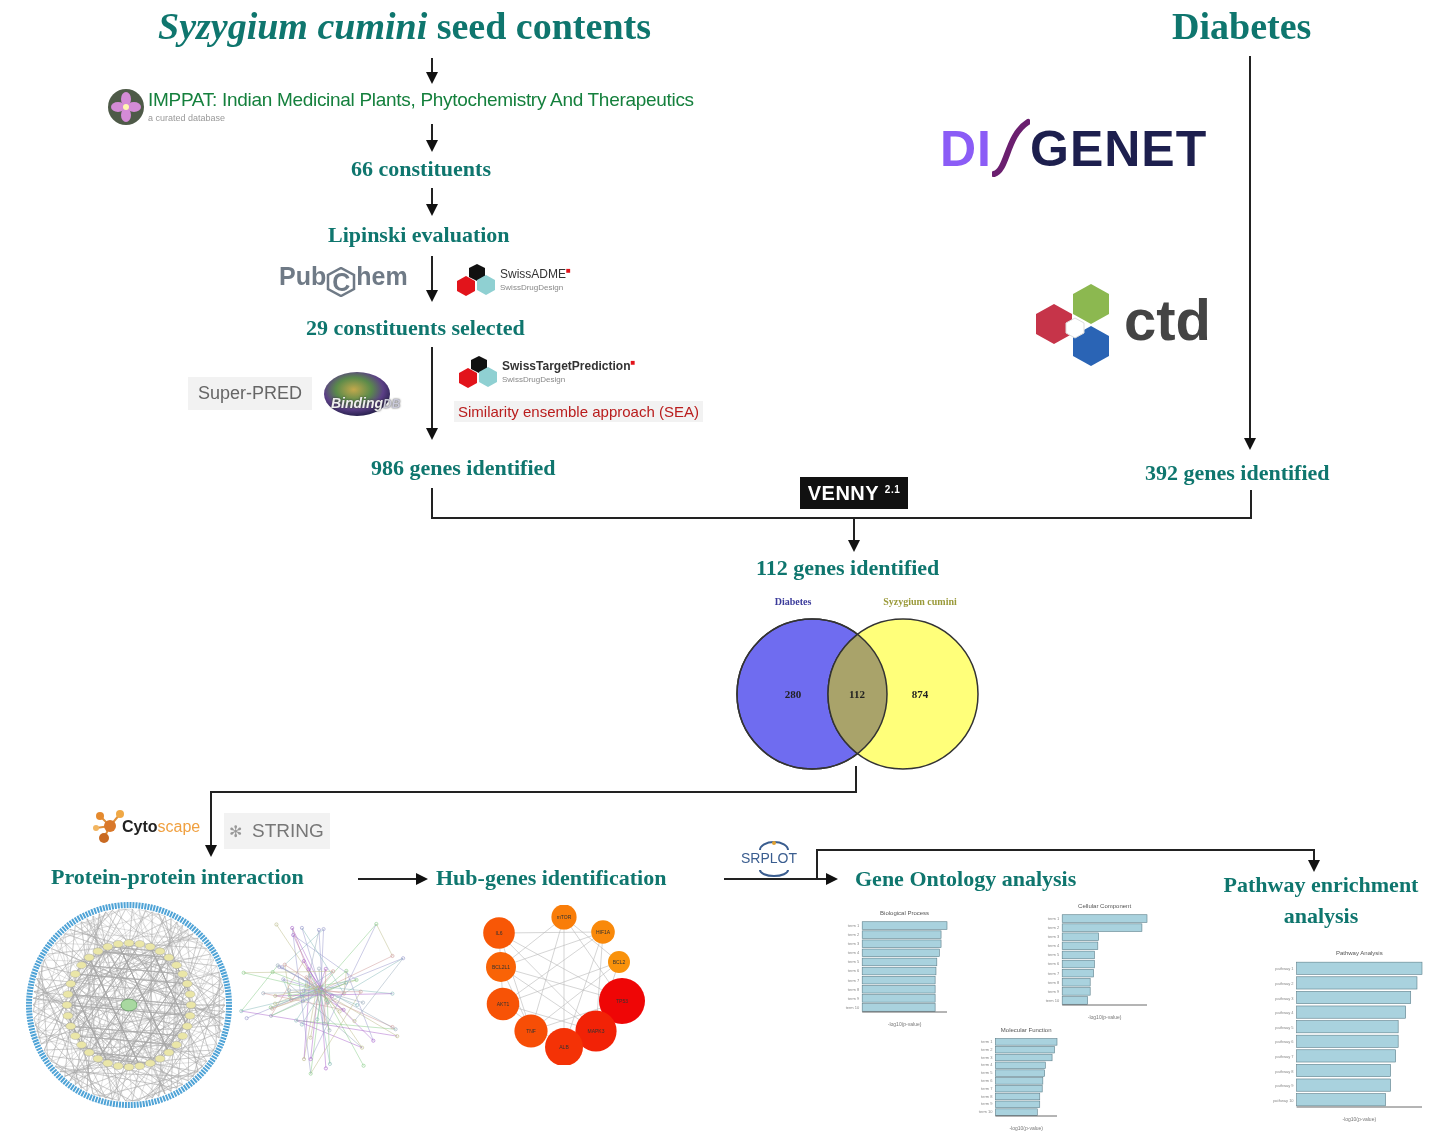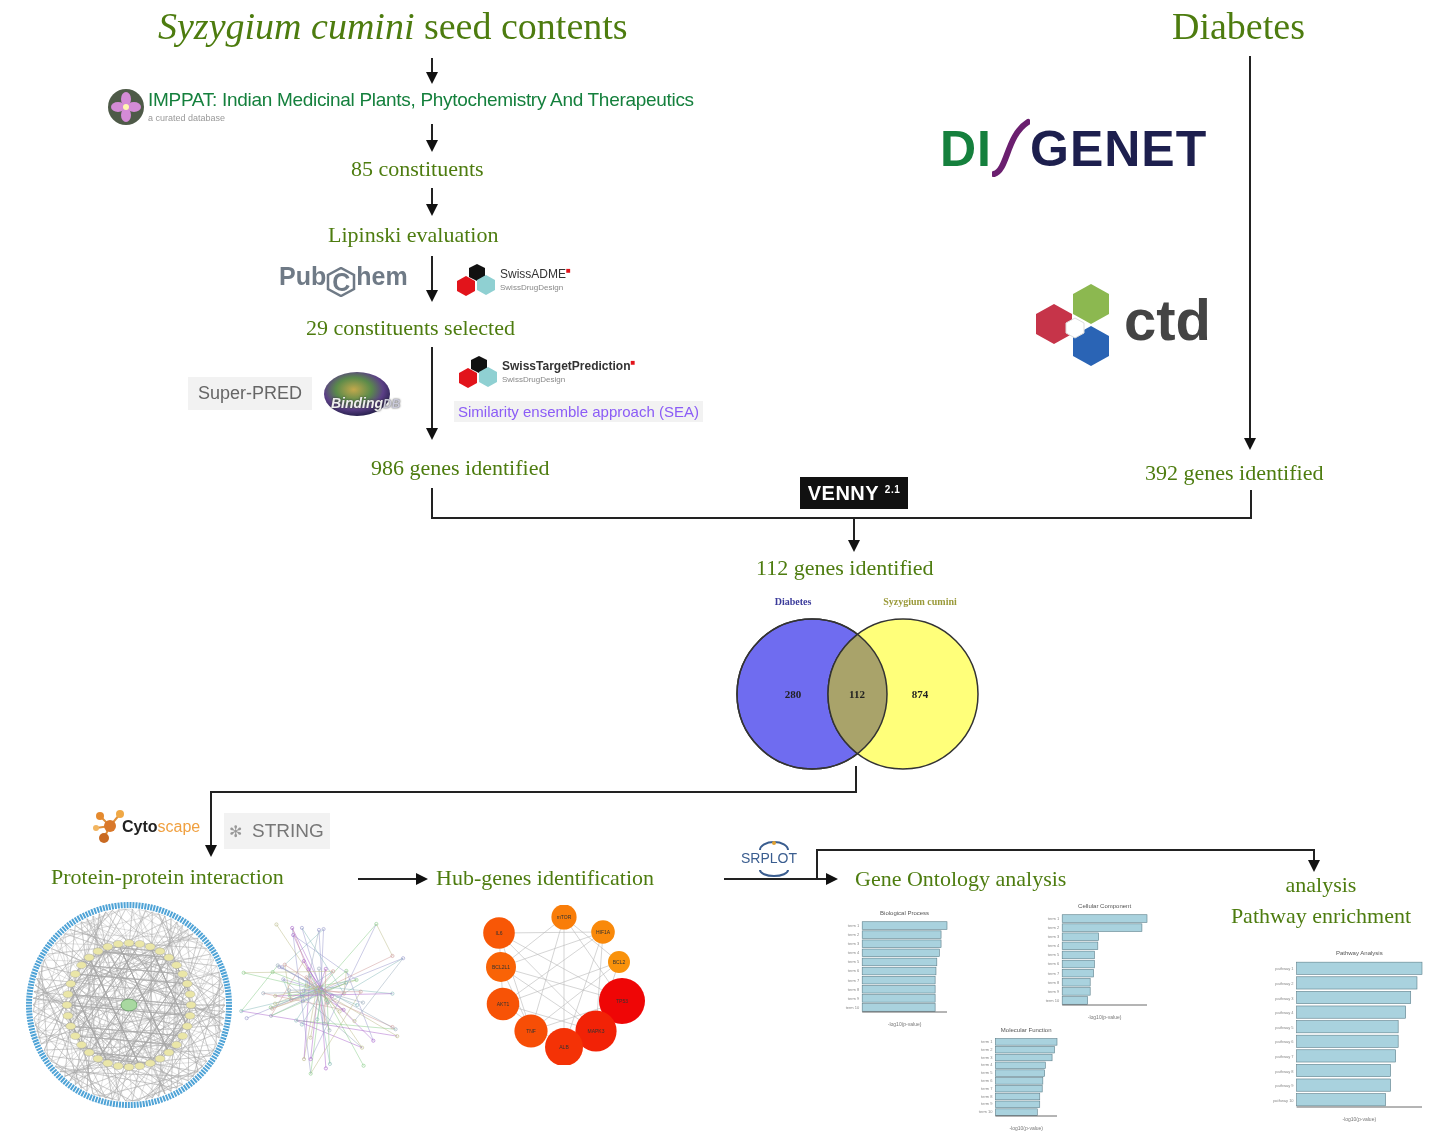--- a/index.html
+++ b/index.html
@@ -1,19 +1,19 @@
 <!DOCTYPE html>
 <html><head>
 <meta charset="utf-8">
 <style>
   html, body { margin:0; padding:0; background:#ffffff; }
   body { width:1442px; height:1136px; position:relative; overflow:hidden;
          font-family:"Liberation Serif", serif; color:#111; }
   .abs { position:absolute; }
-  .serif-bold { font-family:"Liberation Serif", serif; font-weight:normal; color:#4d7c0f; }
+  .serif-bold { font-family:"Liberation Serif", serif; font-weight:bold; color:#0f766e; }
   .title { font-size:38px; }
   .step { font-size:22px; white-space:nowrap; }
   .vline { position:absolute; width:2px; background:#222; }
   .hline { position:absolute; height:2px; background:#222; }
   .arrow-down { position:absolute; width:0; height:0;
                 border-left:6px solid transparent; border-right:6px solid transparent;
                 border-top:12px solid #111; }
   .arrow-right { position:absolute; width:0; height:0;
                 border-top:6px solid transparent; border-bottom:6px solid transparent;
                 border-left:12px solid #111; }
@@ -41,21 +41,21 @@
     </g>
     <circle cx="19" cy="19" r="3" fill="#fff6b0"></circle>
   </svg>
 </div>
 <div class="abs sans" style="left:148px; top:89px; font-size:19px; color:#15803d; white-space:nowrap; letter-spacing:-0.3px;">IMPPAT: Indian Medicinal Plants, Phytochemistry And Therapeutics</div>
 <div class="abs sans" style="left:148px; top:113px; font-size:9px; color:#999;">a curated database</div>
 
 <div class="vline" style="left:431px; top:124px; height:18px;"></div>
 <div class="arrow-down" style="left:426px; top:140px;"></div>
 
-<div class="abs serif-bold step" style="left:351px; top:156px;">85 constituents</div>
+<div class="abs serif-bold step" style="left:351px; top:156px;">66 constituents</div>
 
 <div class="vline" style="left:431px; top:188px; height:18px;"></div>
 <div class="arrow-down" style="left:426px; top:204px;"></div>
 
 <div class="abs serif-bold step" style="left:328px; top:222px;">Lipinski evaluation</div>
 
 <div class="abs sans" style="left:279px; top:262px; font-size:25px; font-weight:bold; color:#6f7a86; white-space:nowrap;">
   <span>Pub</span><span style="display:inline-block; position:relative; width:30px; height:30px; vertical-align:-6px; text-align:center;">
     <svg width="30" height="30" style="position:absolute; left:0; top:0;">
         <polygon points="15,1 28,8 28,22 15,29 2,22 2,8" fill="none" stroke="#6f7a86" stroke-width="2.5"></polygon>
@@ -108,31 +108,31 @@
     <polygon points="23,2 31,6 31,15 23,19 15,15 15,6" fill="#111"></polygon>
     <polygon points="32,13 41,18 41,28 32,33 23,28 23,18" fill="#8fd0d2"></polygon>
     <polygon points="12,14 21,19 21,29 12,34 3,29 3,19" fill="#e2141b"></polygon>
   </svg>
 </div>
 <div class="abs sans" style="left:502px; top:358px; font-size:12px; font-weight:bold; color:#333; white-space:nowrap;">
   <span>SwissTargetPrediction</span><sup style="color:#e2141b; font-size:8px;">■</sup>
 </div>
 <div class="abs sans" style="left:502px; top:375px; font-size:8px; color:#888;">SwissDrugDesign</div>
 
-<div class="abs tool-box" style="left:454px; top:401px; padding:2px 4px; font-size:15px; color:#8b5cf6; white-space:nowrap;">Similarity ensemble approach (SEA)</div>
+<div class="abs tool-box" style="left:454px; top:401px; padding:2px 4px; font-size:15px; color:#b91c1c; white-space:nowrap;">Similarity ensemble approach (SEA)</div>
 
 <div class="abs serif-bold step" style="left:327px; top:455px;margin-left:44px;">986 genes identified</div>
 
 <div class="abs serif-bold title" style="left:1172px; top:4px; font-size:38px;">Diabetes</div>
 
 <div class="vline" style="left:1249px; top:56px; height:384px;"></div>
 <div class="arrow-down" style="left:1244px; top:438px;"></div>
 
 <div class="abs sans" style="left:940px; top:118px; font-size:50px; font-weight:bold; white-space:nowrap; letter-spacing:1px;">
-  <span style="color:#15803d;">DI</span><span style="display:inline-block; width:38px; height:56px; vertical-align:-12px;">
+  <span style="color:#8b5cf6;">DI</span><span style="display:inline-block; width:38px; height:56px; vertical-align:-12px;">
     <svg width="38" height="60">
         <path d="M2,56 C16,52 14,18 36,4" fill="none" stroke="#6b1f6f" stroke-width="6" stroke-linecap="round"></path>
       </svg>
   </span><span style="color:#1d1f4e;">GENET</span>
 </div>
 
 <div class="abs" style="left:1028px; top:280px;">
   <svg width="100" height="96">
     <polygon points="63,4 81,14 81,34 63,44 45,34 45,14" fill="#8cb850"></polygon>
     <polygon points="26,24 44,34 44,54 26,64 8,54 8,34" fill="#c63449"></polygon>
@@ -221,22 +221,22 @@
 </div>
 
 <div class="vline" style="left:816px; top:850px; height:28px;"></div>
 <div class="hline" style="left:816px; top:849px; width:498px;"></div>
 <div class="vline" style="left:1313px; top:849px; height:12px;"></div>
 <div class="arrow-down" style="left:1308px; top:860px;"></div>
 
 <div class="abs serif-bold step" style="left:855px; top:866px;">Gene Ontology analysis</div>
 
 <div class="abs serif-bold step" style="left:1208px; top:869px; text-align:center; width:226px; line-height:31px;">
+  <div>Pathway enrichment</div>
   <div>analysis</div>
-  <div>Pathway enrichment</div>
 </div>
 
 <svg class="abs" id="ppi-circle" style="left:24px; top:900px;" width="210" height="210">
     <circle cx="105" cy="105" r="100" fill="none" stroke="#4fa3d6" stroke-width="6" stroke-dasharray="2 1"></circle>
     <g stroke="#8a8a8a" stroke-width="0.35" opacity="0.75">
       <line x1="201" y1="105" x2="167" y2="105"></line>
       <line x1="189.762968914457" y1="150.06927002744553" x2="144.85283180056544" y2="152.49475547337664"></line>
       <line x1="158.6825187331917" y1="184.587606965284" x2="94.23381298465031" y2="166.0580806867569"></line>
       <line x1="115.03473247369473" y1="200.47410195535423" x2="51.3064249653648" y2="136"></line>
       <line x1="69.03776703207244" y1="194.0096500384116" x2="46.73905751127368" y2="83.79475111380854"></line>

